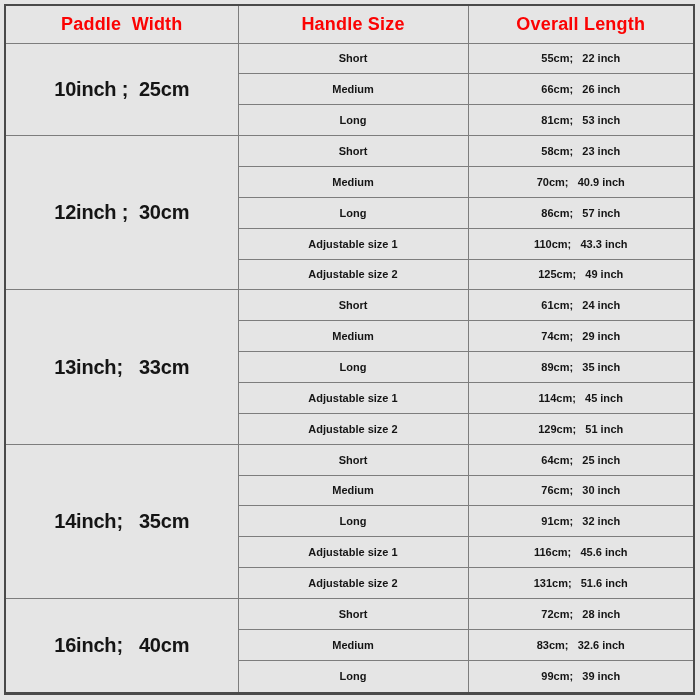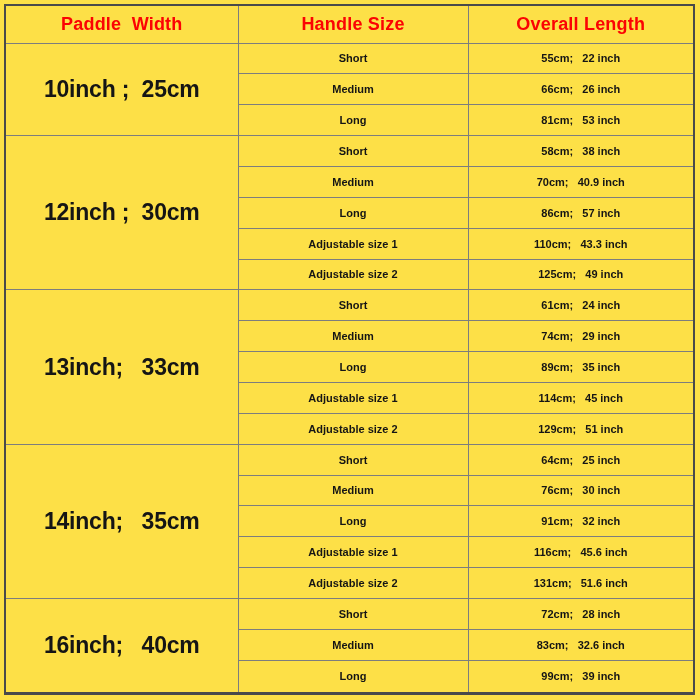--- a/index.html
+++ b/index.html
@@ -4,21 +4,21 @@
 <style>
   html, body {
     margin: 0;
     padding: 0;
     background: #ffffff;
   }
   .page {
     position: relative;
     width: 700px;
     height: 700px;
-    background: #fde047;
+    background: #e5e5e5;
     font-family: "Liberation Sans", "DejaVu Sans", sans-serif;
     overflow: hidden;
   }
   table.size-table {
     position: absolute;
     left: 4px;
     top: 4px;
     width: 689px;
     height: 691px;
     border-collapse: collapse;
@@ -38,21 +38,21 @@
   table.size-table {
     border: 2px solid #4a4a4a;
     border-bottom-width: 3px;
   }
   thead tr { height: 38px; }
   th.col-header {
     font-size: 18px;
     letter-spacing: 0.2px;
   }
   td.paddle-cell {
-    font-size: 23px;
+    font-size: 20px;
     letter-spacing: -0.2px;
     margin-top: 15px;
   }
   td.handle-cell, td.length-cell {
     font-size: 11px;
   }
 </style>
 </head>
 <body>
 
@@ -80,21 +80,21 @@
           <td class="handle-cell">Medium</td>
           <td class="length-cell">66cm;   26 inch</td>
         </tr>
         <tr>
           <td class="handle-cell">Long</td>
           <td class="length-cell">81cm;   53 inch</td>
         </tr>
         <tr>
           <td rowspan="5" class="paddle-cell">12inch ;  30cm</td>
           <td class="handle-cell">Short</td>
-          <td class="length-cell">58cm;   38 inch</td>
+          <td class="length-cell">58cm;   23 inch</td>
         </tr>
         <tr>
           <td class="handle-cell">Medium</td>
           <td class="length-cell">70cm;   40.9 inch</td>
         </tr>
         <tr>
           <td class="handle-cell">Long</td>
           <td class="length-cell">86cm;   57 inch</td>
         </tr>
         <tr>

